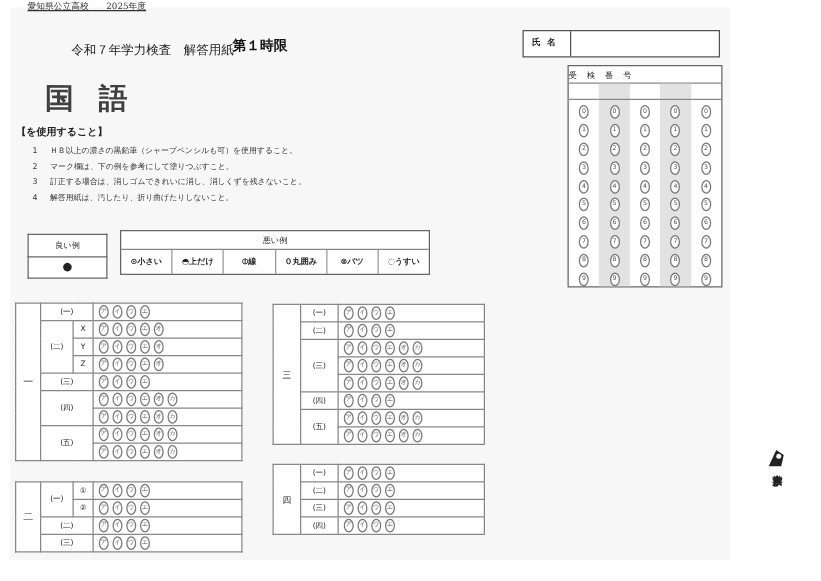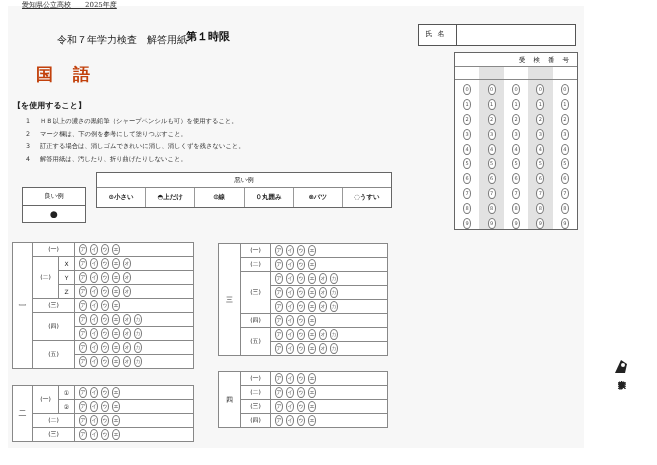--- a/index.html
+++ b/index.html
@@ -3,39 +3,39 @@
 <meta charset="utf-8">
 <style>
   * { box-sizing: border-box; margin: 0; padding: 0; }
   html, body { width: 657px; height: 465px; background: #ffffff; overflow: hidden; }
   body { font-family: "DejaVu Sans", sans-serif; color: #222; position: relative; }
   .page { position: absolute; left: 8px; top: 6px; width: 576px; height: 442px; background: #f7f7f7; }
   .abs { position: absolute; }
   .school { left: 22px; top: 0; font-family: "DejaVu Serif", serif; font-size: 7px; color: #333; text-decoration: underline; white-space: pre; }
   .exam-title { left: 22px; top: 33px; font-size: 10px; font-weight: normal; color: #222; margin-left: 35px; }
   .period { left: 186px; top: 29px; font-size: 11px; font-weight: bold; color: #111; }
-  .subject { left: 36px; top: 63px; font-size: 17px; font-weight: bold; color: #c2410c; letter-spacing: 20px; }
+  .subject { left: 36px; top: 63px; font-size: 23px; font-weight: bold; color: #404040; letter-spacing: 20px; }
   .notes-title { left: 13px; top: 100px; font-size: 8px; font-weight: bold; color: #222; }
   .notes { left: 26px; top: 115px; font-size: 6.3px; color: #333; line-height: 12.5px; }
   .notes .n { display: inline-block; width: 14px; }
 
   table { border-collapse: collapse; }
   .box td, .box th { border: 1px solid #666; }
   .good { left: 22px; top: 187px; width: 64px; height: 36px; background: #fff; }
   .good td { text-align: center; font-size: 6.5px; height: 17px; }
-  .bad { left: 96px; top: 172px; width: 296px; height: 36px; background: #fff; border: 1.5px solid #666; }
+  .bad { left: 96px; top: 184px; width: 248px; height: 36px; background: #fff; border: 1.5px solid #666; }
   .bad .hd { text-align: center; font-size: 6.5px; height: 15px; border-bottom: 1px solid #888; line-height: 15px; }
   .bad .row { display: flex; height: 19px; }
   .bad .cell { flex: 1; border-right: 1px solid #999; font-size: 6.5px; text-align: center; line-height: 19px; font-weight: bold; }
   .bad .cell:last-child { border-right: none; }
 
   .namebox { left: 418px; top: 24px; width: 158px; height: 22px; border: 1.5px solid #555; background: #fff; display: flex; }
-  .namebox .lbl { width: 38px; border-right: 1px solid #555; font-size: 7px; font-weight: normal; text-align: center; line-height: 19px; letter-spacing: 5px; }
+  .namebox .lbl { width: 38px; border-right: 1px solid #555; font-size: 7px; font-weight: bold; text-align: center; line-height: 19px; letter-spacing: 5px; }
   .numbox { left: 454px; top: 52px; width: 124px; height: 178px; border: 1.5px solid #666; background: #fff; }
-  .numbox .hd { height: 14px; text-align: right; font-size: 6.5px; letter-spacing: 8px; line-height: 14px; border-bottom: 1px solid #888; }
+  .numbox .hd { height: 14px; text-align: left; font-size: 6.5px; letter-spacing: 8px; line-height: 14px; border-bottom: 1px solid #888; }
   .numbox .cols { display: flex; height: 162px; }
   .numbox .col { flex: 1; display: flex; flex-direction: column; align-items: center; }
   .numbox .col.shade { background: #e2e2e2; }
   .numbox .blank { height: 22px; width: 100%; border-bottom: 1px solid #888; }
   .numbox .b { margin-top: 3.9px; }
 
   .bubble { display: inline-block; width: 8px; height: 11px; border: 1px solid #777; border-radius: 50%; font-size: 5px; line-height: 9px; text-align: center; color: #555; background: #fff; vertical-align: middle; }
   .blk { background: #fff; border: 1.5px solid #666; }
   .blk td { border: 1px solid #888; font-size: 6px; text-align: center; vertical-align: middle; }
   .blk td.bub { text-align: left; padding-left: 4px; }

